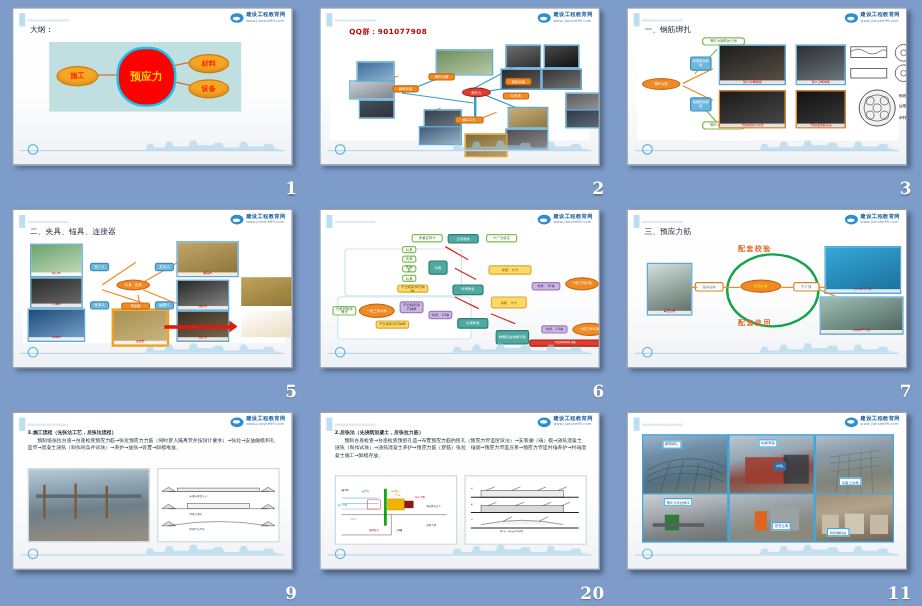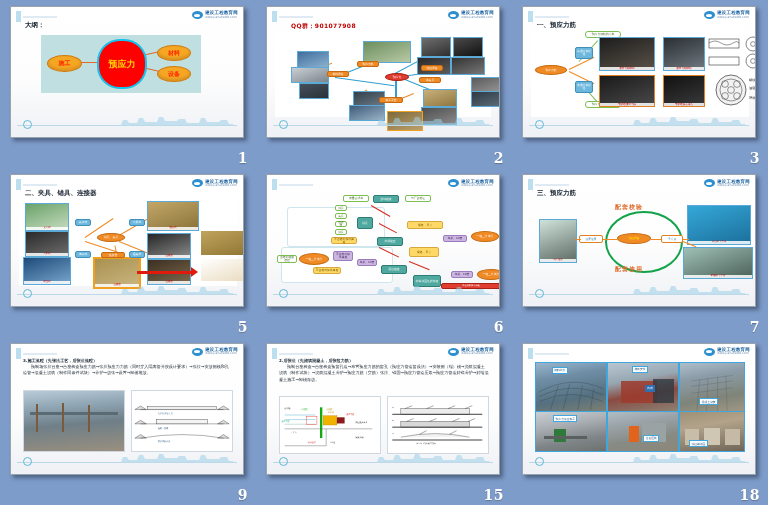--- a/index.html
+++ b/index.html
@@ -39,21 +39,21 @@
   .logo{position:absolute;right:5px;top:4px;display:flex;align-items:center;gap:2px;}
   .logo .disc{width:11px;height:8px;border-radius:50%;background:#2b8fd0;position:relative;}
   .logo .disc:after{content:"";position:absolute;left:2px;top:2.5px;width:6px;height:3px;border-radius:50%;background:#fff;}
   .logo-tx{line-height:1;}
   .logo-tx .l1{font-size:4.4px;color:#1a5f9e;font-weight:bold;letter-spacing:.3px;}
   .logo-tx .l2{font-size:3px;color:#6a8bb0;letter-spacing:.1px;}
   .footer{position:absolute;left:0;right:0;bottom:5px;height:14px;}
   .footer .rule{position:absolute;left:6px;right:6px;bottom:6px;height:1px;background:#bcd9ea;}
   .footer .circ{position:absolute;left:12px;bottom:3px;width:7px;height:7px;border:1.5px solid #63b6de;border-radius:50%;}
   .skyline{position:absolute;right:10px;bottom:7px;width:120px;height:10px;opacity:.55;}
-  .title{position:absolute;left:14px;top:14px;font-size:6.5px;color:#16222e;font-weight:bold;white-space:nowrap;}
+  .title{position:absolute;left:14px;top:14px;font-size:6.5px;color:#16222e;font-weight:normal;white-space:nowrap;}
   .qq{position:absolute;left:24px;top:15px;font-size:6px;color:#c00000;font-weight:bold;letter-spacing:.4px;}
 
   
   .s1-canvas{position:absolute;left:30px;top:28px;width:160px;height:58px;background:#bfdfe0;}
   .s1-core{
     position:absolute;left:58px;top:6px;width:46px;height:46px;background:#ff0000;
     border-radius:45% 45% 45% 45%/45% 45% 45% 45%;
     box-shadow:0 0 0 2px #14c3ef;
     display:flex;align-items:center;justify-content:center;
     color:#ffd400;font-weight:bold;font-size:9px;
@@ -216,21 +216,21 @@
       <div class="slide">
         <div class="tl-mark"></div>
           <div class="tl-line"></div>
         <div class="logo">
           <div class="disc"></div>
           <div class="logo-tx">
             <div class="l1">建设工程教育网</div>
             <div class="l2">www.jianshe99.com</div>
           </div>
         </div>
-        <div class="title">一、预应力筋</div>
+        <div class="title">一、钢筋绑扎</div>
 
         <div class="board" style="left:8px;top:22px;right:6px;bottom:20px;">
           <div class="edge or" style="left:38px;top:40px;width:28px;transform:rotate(-26deg);"></div>
           <div class="edge or" style="left:38px;top:42px;width:28px;transform:rotate(26deg);"></div>
           <div class="edge gn" style="left:48px;top:32px;width:28px;transform:rotate(-48deg);"></div>
           <div class="edge gn" style="left:48px;top:52px;width:28px;transform:rotate(48deg);"></div>
           <div class="edge or" style="left:70px;top:24px;width:16px;"></div>
           <div class="edge or" style="left:70px;top:58px;width:16px;"></div>
           <div class="edge or" style="left:136px;top:24px;width:12px;"></div>
           <div class="edge or" style="left:136px;top:58px;width:12px;"></div>
@@ -615,21 +615,21 @@
 
         <div class="footer">
             <div class="rule"></div>
             <div class="circ"></div>
           <svg class="skyline" viewBox="0 0 120 10">
               <path d="M0 10 L8 10 L10 5 L14 5 L16 8 L24 8 L26 3 L30 3 L32 7 L44 7 L46 2 L50 2 L52 6 L64 6 L66 4 L72 4 L74 8 L86 8 L88 3 L92 3 L94 7 L106 7 L108 5 L114 5 L116 9 L120 9 L120 10 Z" fill="#9fd0e8"></path>
             </svg>
         </div>
       </div>
     </div>
-    <div class="slide-num">15</div>
+    <div class="slide-num">20</div>
   </div>
 
   <div class="cell">
     <div class="slide-wrap">
       <div class="slide">
         <div class="tl-mark"></div>
           <div class="tl-line"></div>
         <div class="logo">
           <div class="disc"></div>
           <div class="logo-tx">
@@ -693,16 +693,16 @@
 
         <div class="footer">
             <div class="rule"></div>
             <div class="circ"></div>
           <svg class="skyline" viewBox="0 0 120 10">
               <path d="M0 10 L8 10 L10 5 L14 5 L16 8 L24 8 L26 3 L30 3 L32 7 L44 7 L46 2 L50 2 L52 6 L64 6 L66 4 L72 4 L74 8 L86 8 L88 3 L92 3 L94 7 L106 7 L108 5 L114 5 L116 9 L120 9 L120 10 Z" fill="#9fd0e8"></path>
             </svg>
         </div>
       </div>
     </div>
-    <div class="slide-num">18</div>
+    <div class="slide-num">11</div>
   </div>
 
 </div>
 
 </body></html>

